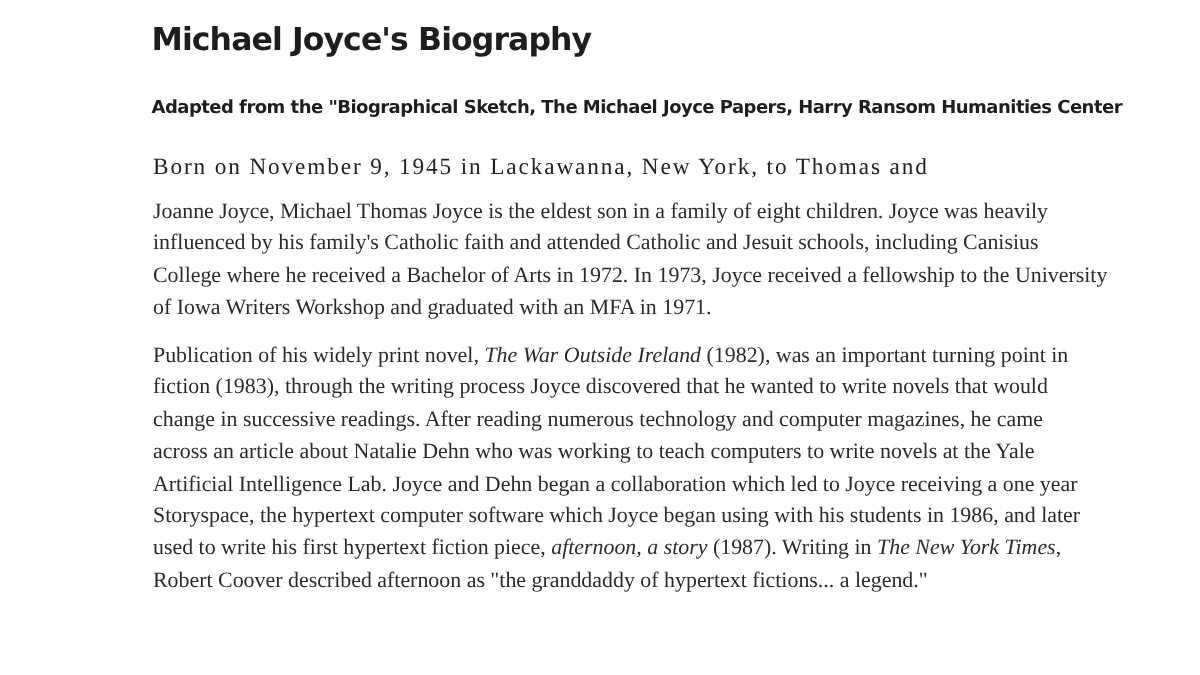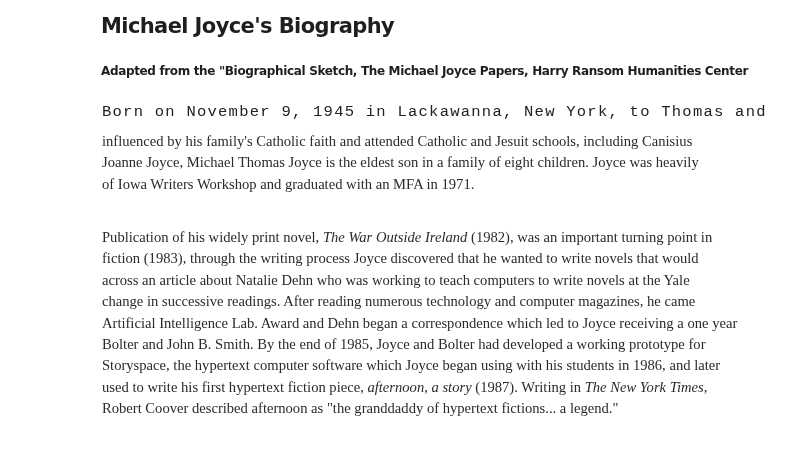--- a/index.html
+++ b/index.html
@@ -37,21 +37,21 @@
       font-size: 12px;
       color: #1e1e1e;
       letter-spacing: -0.35px;
       white-space: nowrap;
     }
     .lead {
       position: absolute;
       left: 102px;
       top: 103px;
       margin: 0;
-      font-family: Liberation Mono, monospace;
+      font-family: Liberation Serif, serif;
       font-size: 15.5px;
       color: #222222;
       letter-spacing: 1.25px;
       white-space: nowrap;
     }
     .para {
       position: absolute;
       left: 102px;
       margin: 0;
       width: 640px;
@@ -70,29 +70,29 @@
   </style>
 </head>
 <body>
 
 <div class="page">
   <h1 class="title">Michael Joyce's Biography</h1>
   <h2 class="subtitle">Adapted from the "Biographical Sketch, The Michael Joyce Papers, Harry Ransom Humanities Center</h2>
   <p class="lead">Born on November 9, 1945 in Lackawanna, New York, to Thomas and</p>
 
   <div class="para p1">
+    <span class="line">Joanne Joyce, Michael Thomas Joyce is the eldest son in a family of eight children. Joyce was heavily</span>
     <span class="line">influenced by his family's Catholic faith and attended Catholic and Jesuit schools, including Canisius</span>
-    <span class="line">Joanne Joyce, Michael Thomas Joyce is the eldest son in a family of eight children. Joyce was heavily</span>
+    <span class="line">College where he received a Bachelor of Arts in 1972. In 1973, Joyce received a fellowship to the University</span>
     <span class="line">of Iowa Writers Workshop and graduated with an MFA in 1971.</span>
   </div>
 
   <div class="para p2">
     <span class="line"><span>Publication of his widely print novel, </span><em>The War Outside Ireland</em><span> (1982), was an important turning point in</span></span>
     <span class="line">fiction (1983), through the writing process Joyce discovered that he wanted to write novels that would</span>
+    <span class="line">change in successive readings. After reading numerous technology and computer magazines, he came</span>
     <span class="line">across an article about Natalie Dehn who was working to teach computers to write novels at the Yale</span>
-    <span class="line">change in successive readings. After reading numerous technology and computer magazines, he came</span>
-    <span class="line">Artificial Intelligence Lab. Award and Dehn began a correspondence which led to Joyce receiving a one year</span>
-    <span class="line">Bolter and John B. Smith. By the end of 1985, Joyce and Bolter had developed a working prototype for</span>
+    <span class="line">Artificial Intelligence Lab. Joyce and Dehn began a collaboration which led to Joyce receiving a one year</span>
     <span class="line">Storyspace, the hypertext computer software which Joyce began using with his students in 1986, and later</span>
     <span class="line"><span>used to write his first hypertext fiction piece, </span><em>afternoon, a story</em><span> (1987). Writing in </span><em>The New York Times</em><span>,</span></span>
     <span class="line">Robert Coover described afternoon as "the granddaddy of hypertext fictions... a legend."</span>
   </div>
 </div>
 
 </body></html>

